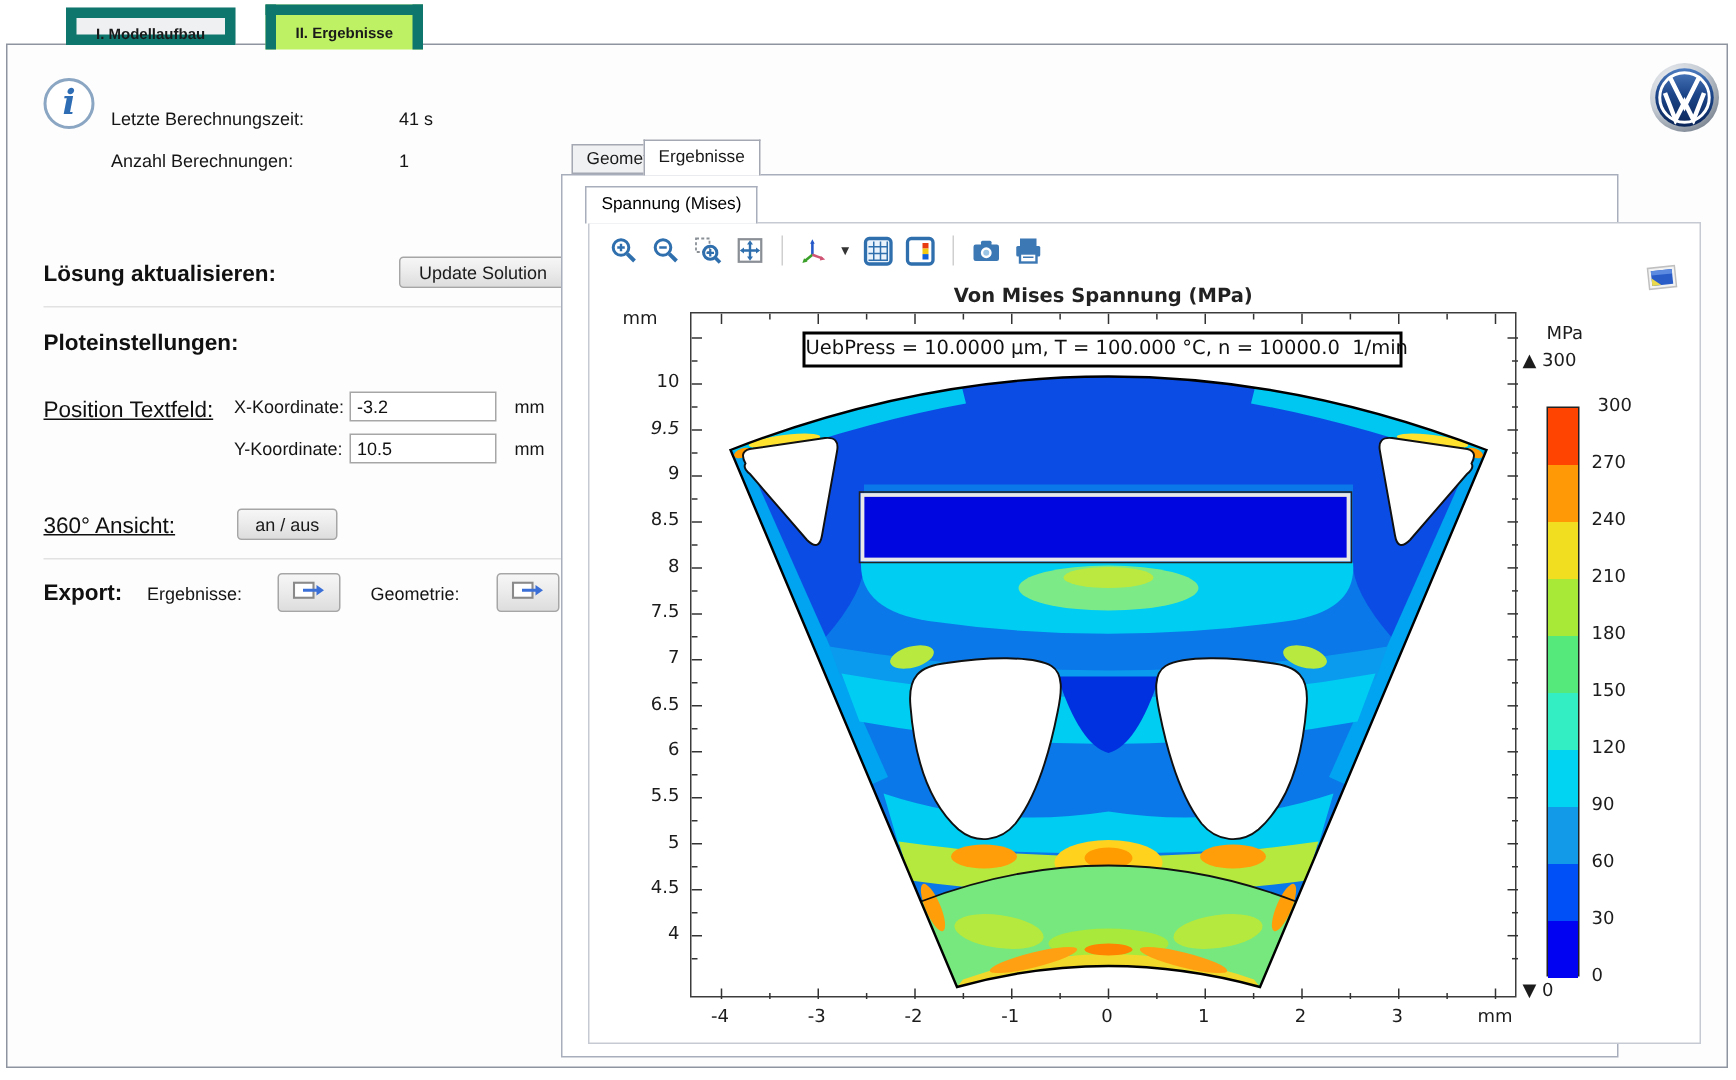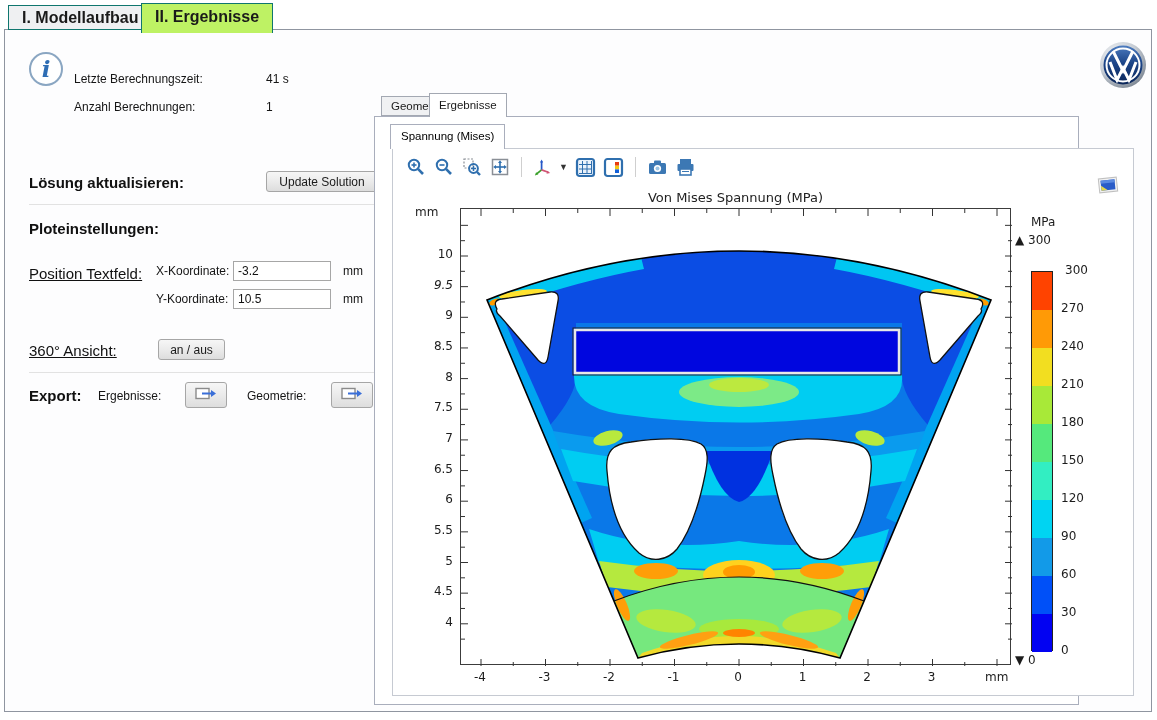--- a/index.html
+++ b/index.html
@@ -1,21 +1,21 @@
 <!DOCTYPE html>
 <html><head>
 <meta charset="utf-8">
 <style>
   * { margin:0; padding:0; box-sizing:border-box; }
   html,body { width:1157px; height:720px; background:#ffffff; font-family:"Liberation Sans",sans-serif; position:relative; overflow:hidden; }
   .abs { position:absolute; }
 
   
   .window { position:absolute; left:4px; top:29px; width:1148px; height:683px; border:1px solid #8f95a0; background:#fdfdfe; }
-  .main-tab { position:absolute; font-weight:bold; font-size:16px; color:#1a1a1a; padding:0 13px; border:1px solid #0f766e; background:#eff0f2; z-index:5; white-space:nowrap; }
+  .main-tab { position:absolute; font-weight:bold; font-size:10px; color:#1a1a1a; padding:0 13px; border:7px solid #0f766e; background:#eff0f2; z-index:5; white-space:nowrap;margin-left:36px; }
   .main-tab.inactive { left:8px; top:5px; height:25px; line-height:24px; }
   .main-tab.active { left:141px; top:3px; height:30px; line-height:26px; background:#bef264; border-bottom:none; }
 
   
   .info-icon { position:absolute; left:24px; top:22px; width:34px; height:34px; border:2px solid #8aa6c2; border-radius:50%; background:#fff; text-align:center; }
   .info-icon span { font-family:"DejaVu Serif",serif; font-style:italic; font-weight:bold; font-size:23px; color:#2e6db4; line-height:30px; }
   .lbl { position:absolute; font-size:12px; color:#151515; white-space:nowrap; }
   .heading { position:absolute; font-size:15px; font-weight:bold; color:#111; white-space:nowrap; }
   .uheading { position:absolute; font-size:15px; color:#111; text-decoration:underline; white-space:nowrap; }
   .divider { position:absolute; height:1px; background:#e2e2e2; width:350px; left:24px; }
@@ -28,21 +28,21 @@
   .tab-panel { position:absolute; left:369px; top:86px; width:705px; height:589px; border:1px solid #a9aebc; background:#fff; }
   .plot-tab { position:absolute; left:15px; top:7px; height:25px; line-height:22px; padding:0 10px; font-size:11.5px; border:1px solid #a9aebc; border-bottom:none; background:#fff; z-index:3; }
   .gfx { position:absolute; left:17px; top:31px; width:742px; height:548px; border:1px solid #c6cad2; background:#fff; }
 
   .toolbar { position:absolute; left:12px; top:5px; height:26px; display:flex; align-items:center; gap:7px; }
   .tb-icon { width:21px; height:21px; display:flex; align-items:center; justify-content:center; }
   .tb-sep { width:1px; height:20px; background:#cfcfcf; margin:0 4px; }
   .caret { font-size:9px; color:#333; margin-left:-2px; }
 
   .plot-txt { position:absolute; font-family:"DejaVu Sans",sans-serif; font-size:12px; color:#1c1c1c; white-space:nowrap; }
-  .plot-title { position:absolute; left:67px; top:41px; width:551px; text-align:center; font-family:"DejaVu Sans",sans-serif; font-size:13px; color:#222; }
+  .plot-title { position:absolute; left:67px; top:41px; width:551px; text-align:center; font-family:"DejaVu Sans",sans-serif; font-size:13px; color:#222;font-weight:bold; }
   .annotation { position:absolute; left:142px; top:72px; width:400px; height:24px; border:2px solid #000; background:#fff; text-align:center; line-height:20px; font-family:"DejaVu Sans",sans-serif; font-size:13px; color:#111; white-space:pre; }
   .axes-frame { position:absolute; left:67px; top:59px; width:551px; height:457px; border:1.5px solid #3c3c3c; }
   .tick-x { width:34px; text-align:center; }
   .tick-y { width:40px; text-align:right; }
   .cbar { position:absolute; left:638px; top:122px; width:22px; height:380px; border:1px solid #222; }
   .cbar div { width:100%; height:38px; }
 </style>
 </head>
 <body>
 
@@ -218,20 +218,21 @@
             <g transform="rotate(-6 11 10)">
               <rect x="2" y="3" width="18" height="14" fill="#f2f2f2" stroke="#c0c0c0" stroke-width="1"></rect>
               <rect x="4" y="5" width="14" height="10" fill="#2a5cc8"></rect>
               <path d="M 4,15 L 4,10 L 10,15 Z" fill="#e8d84a"></path>
               <rect x="4" y="5" width="14" height="3" fill="#5b8ae0"></rect>
             </g>
           </svg>
       </div>
 
       <div class="plot-title">Von Mises Spannung (MPa)</div>
+      <div class="annotation">UebPress = 10.0000 µm, T = 100.000 °C, n = 10000.0  1/min</div>
 
       <div class="plot-txt" style="left:22px;top:56px;">mm</div>
       <div class="plot-txt" style="left:592px;top:521px;">mm</div>
 
       <div class="axes-frame">
         <svg width="551" height="457" viewBox="0 0 551 457">
           <defs>
             <clipPath id="secclip">
                 <path d="M 26,91 Q 278,-7 530,91 L 379,449 Q 278,421 177,449 Z"></path>
               </clipPath>

